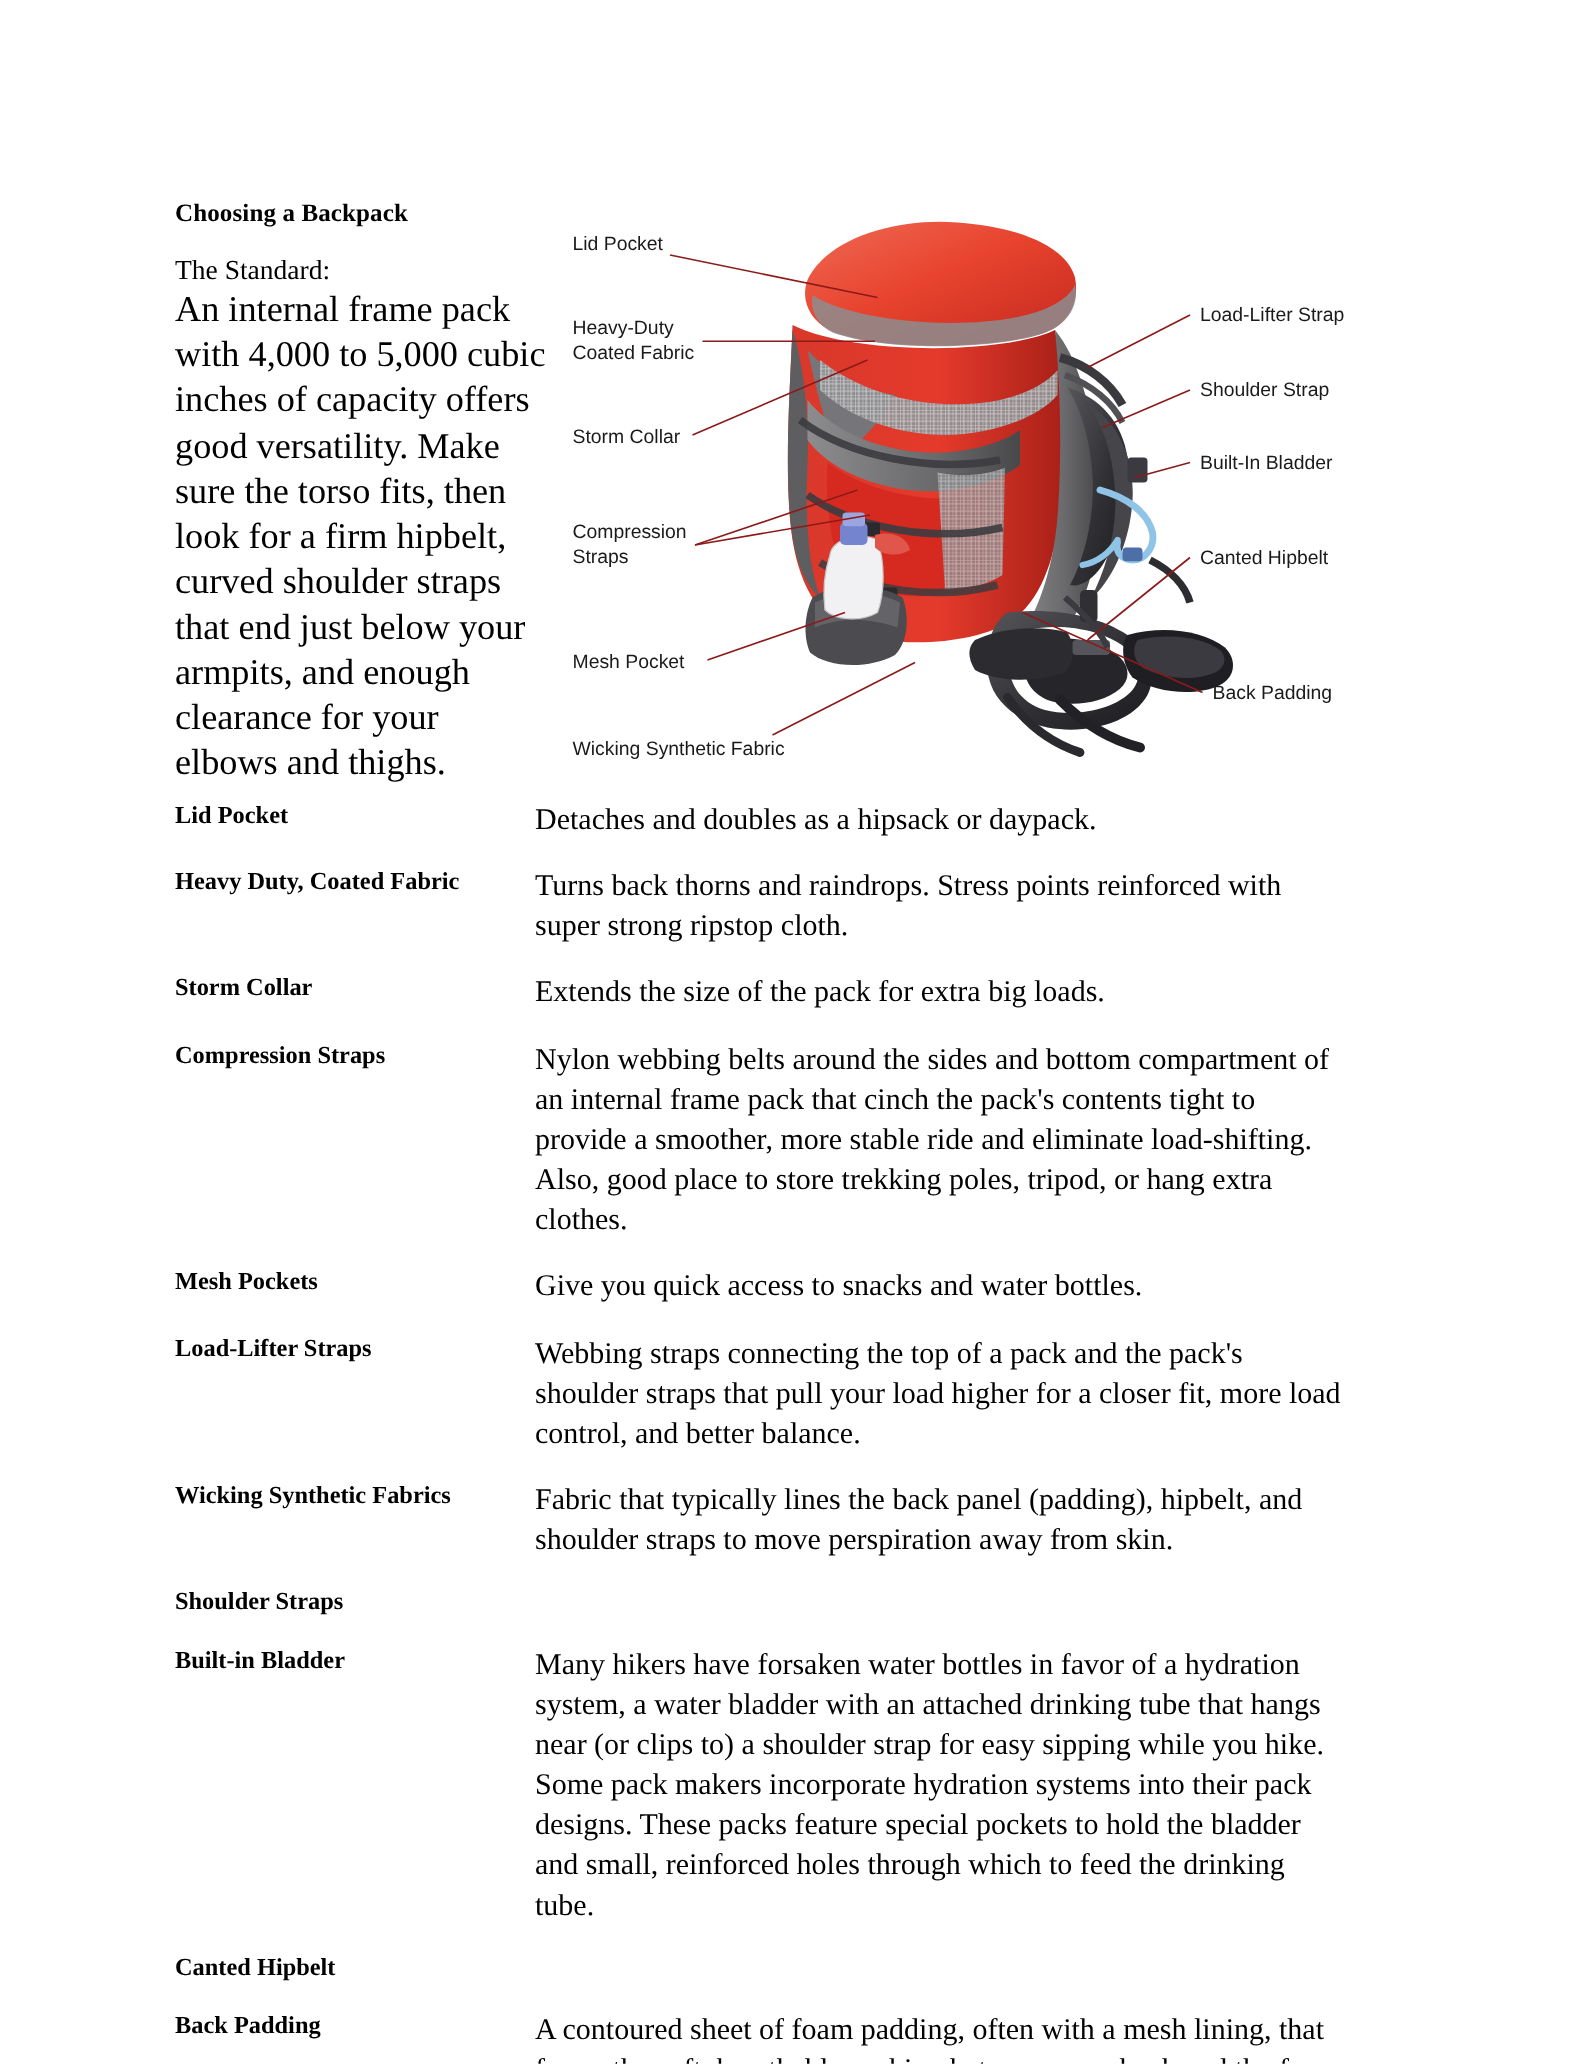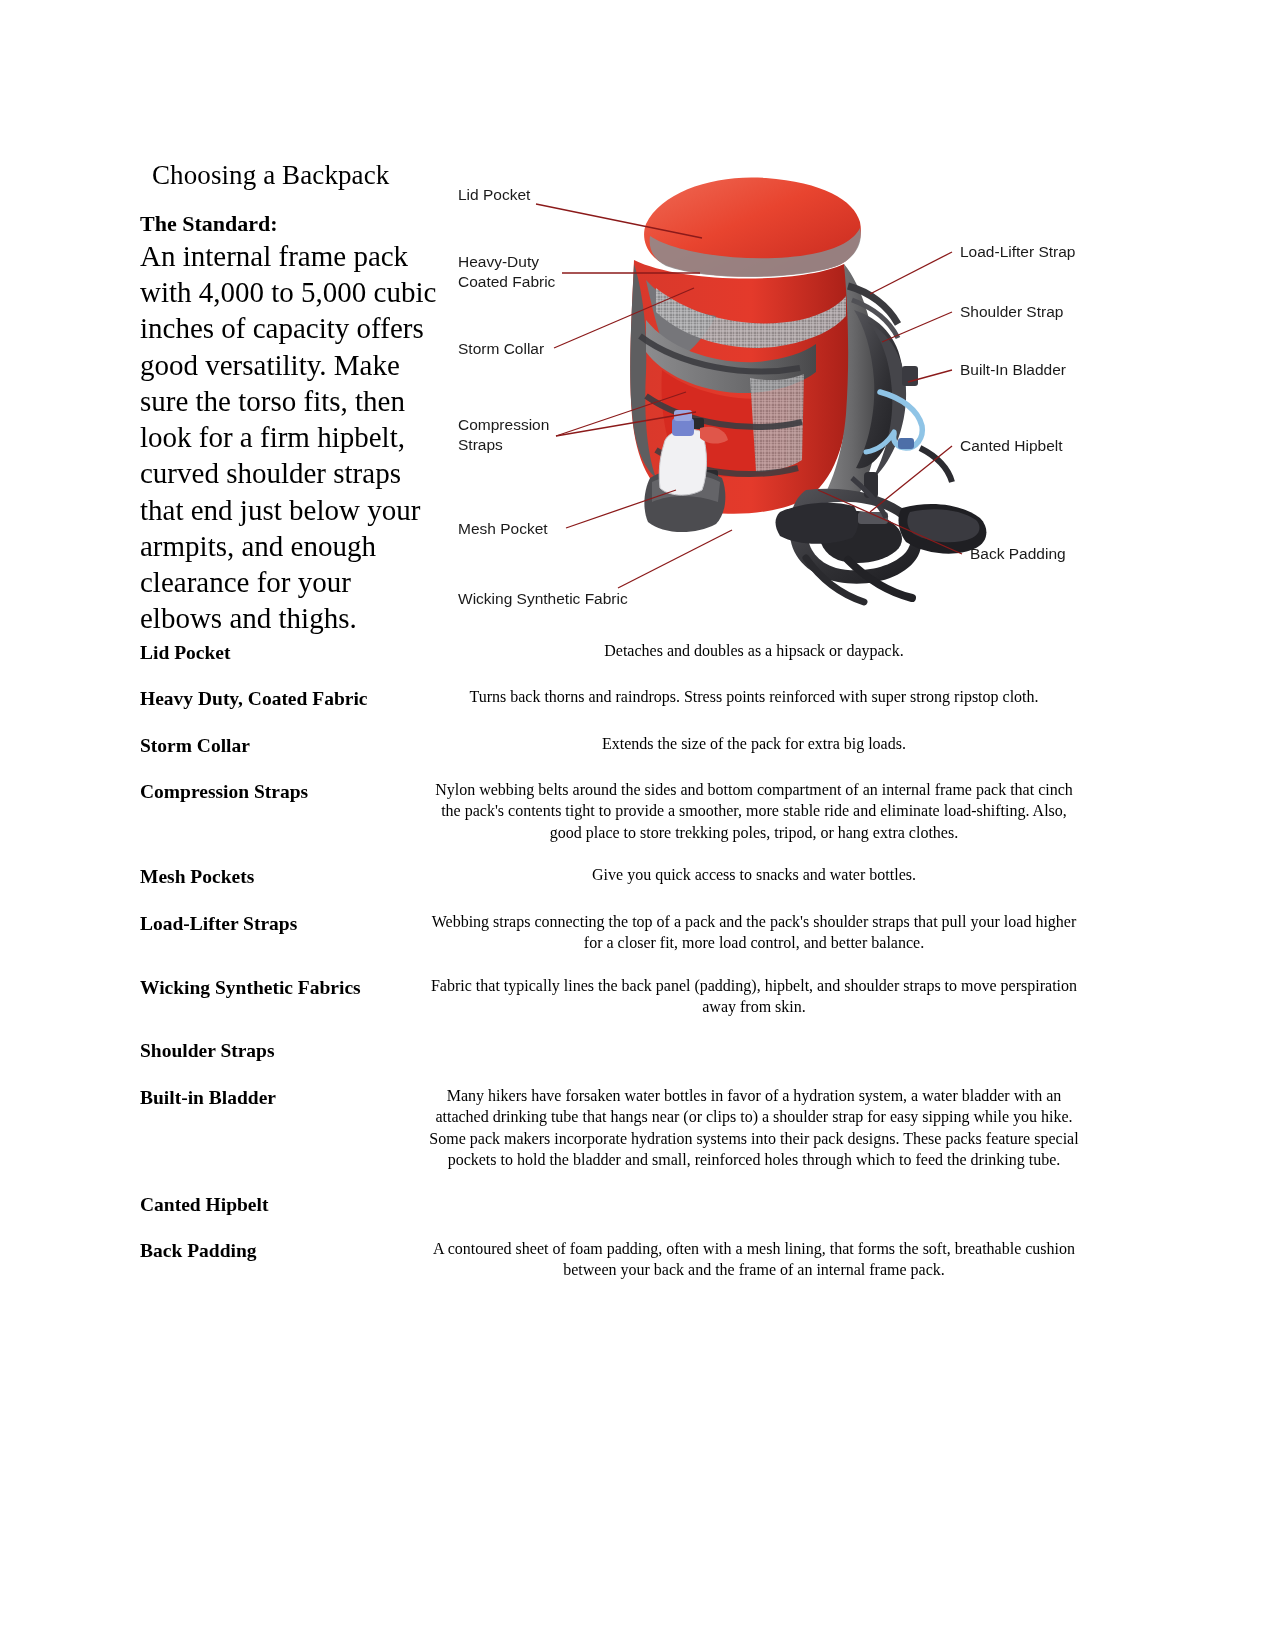--- a/index.html
+++ b/index.html
@@ -36,30 +36,30 @@
   }
 
   .intro-col {
     position: absolute;
     left: 0;
     top: 0;
     width: 300px;
   }
 
   .doc-title {
-    font-size: 27px;
-    font-weight: normal;
+    font-size: 20px;
+    font-weight: bold;
     line-height: 1.15;
-    margin: 0 0 20px 12px;
+    margin: 0 0 20px 0;
     letter-spacing: 0.1px;
   }
 
   .standard-label {
     font-size: 22px;
-    font-weight: bold;
+    font-weight: normal;
     line-height: 1.22;
     margin: 0;
   }
 
   .intro-body {
     font-size: 29px;
     line-height: 1.25;
     margin: 0;
   }
 
@@ -94,23 +94,22 @@
   .defterm {
     width: 288px;
     flex: 0 0 288px;
     font-size: 19.5px;
     font-weight: bold;
     line-height: 1.3;
     padding-right: 8px;
   }
   .defdesc {
     flex: 1 1 auto;
-    font-size: 16px;
+    font-size: 24px;
     line-height: 1.34;
-    text-align: center;
   }
 </style>
 </head>
 <body>
 
 <div class="page">
 
   <div class="top-block">
 
     <div class="intro-col">

